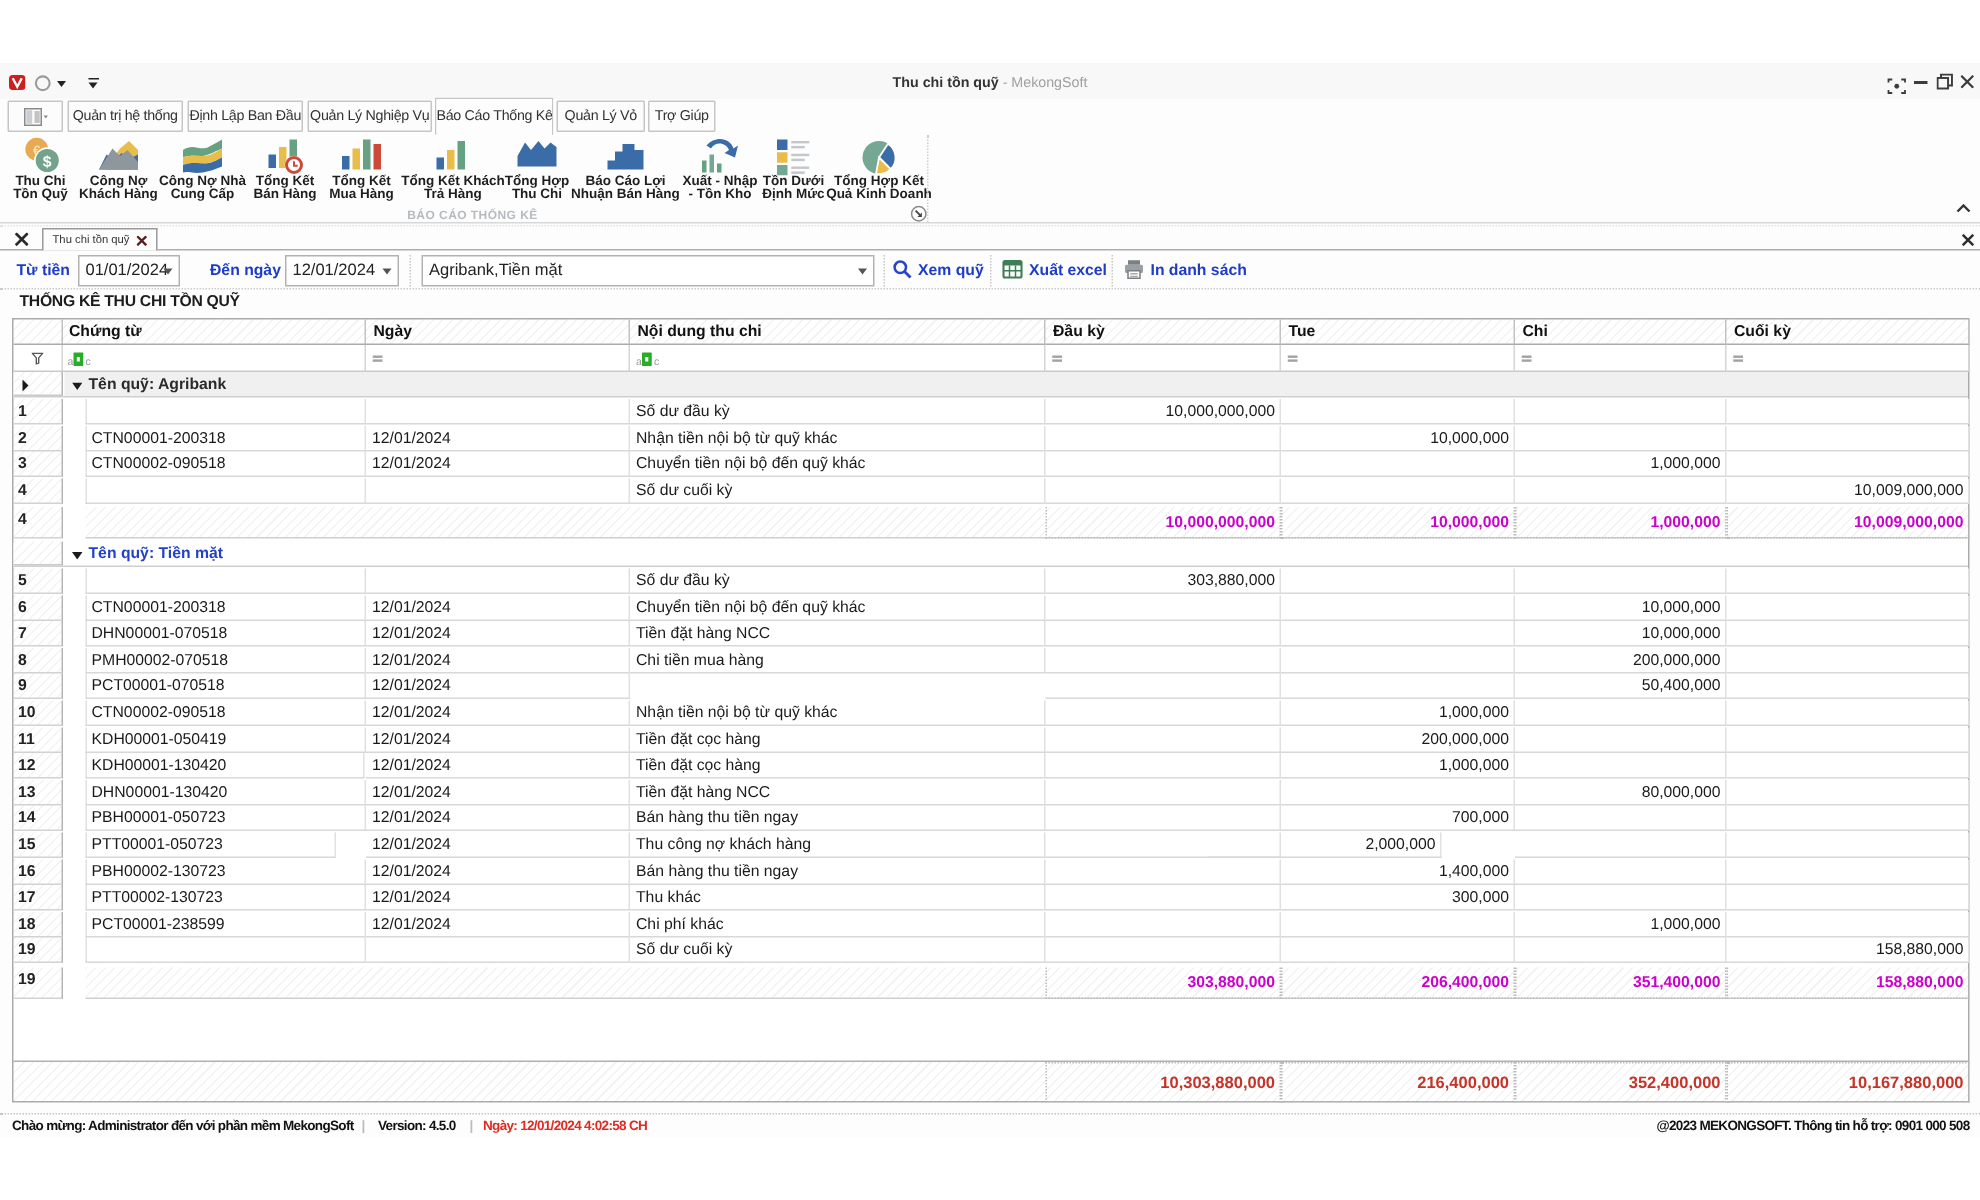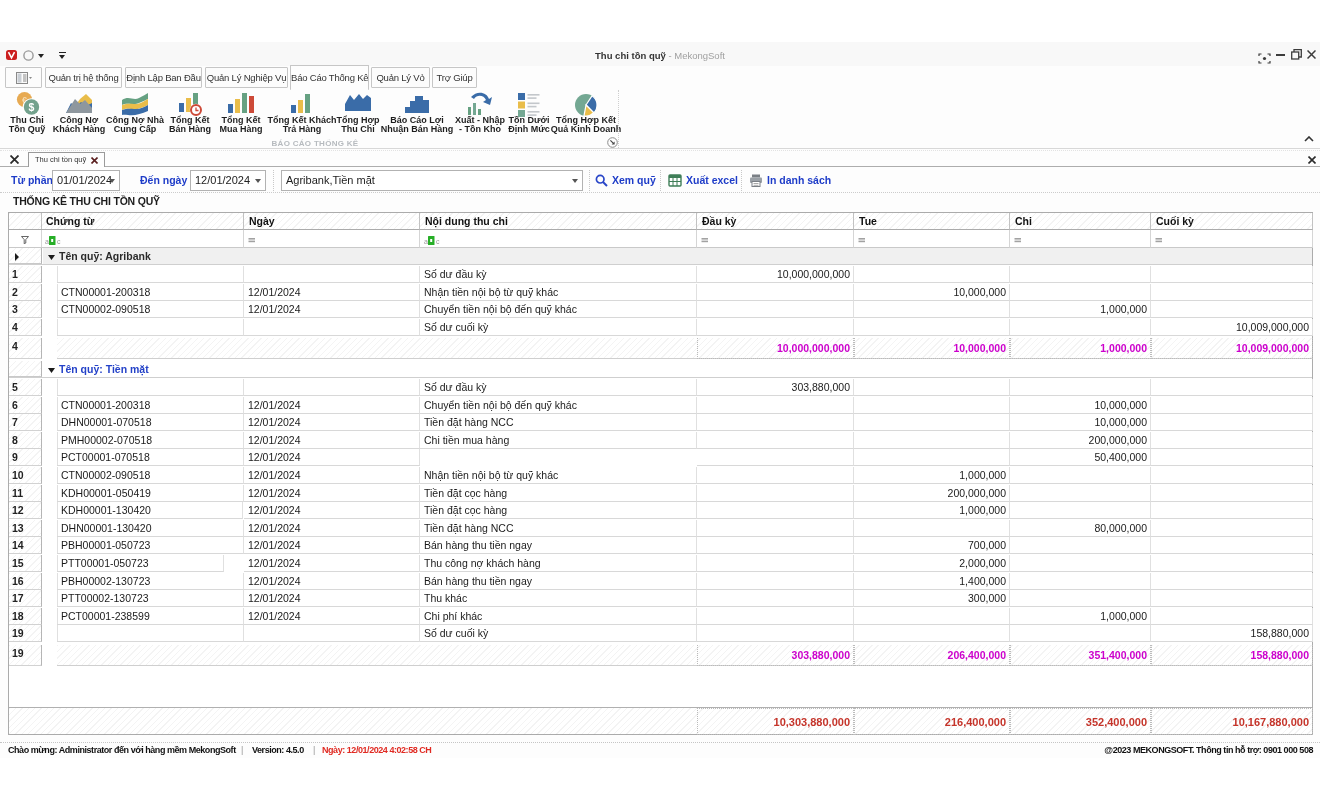--- a/index.html
+++ b/index.html
@@ -201,21 +201,21 @@
  <svg class="abs" style="left:1308px;top:114px" width="8" height="8">
       <path d="M0.5 0.5 L7.5 7.5 M7.5 0.5 L0.5 7.5" stroke="#2b2b2b" stroke-width="1.6"></path>
     </svg>
  <div class="abs" style="left:0;top:124px;width:100%;border-top:1px solid #adadad"></div>
  <div class="abs" style="left:28px;top:110px;width:77px;height:15px;background:#fdfdfd;border:1px solid #9a9a9a;border-bottom:0;z-index:2;font-size:7.5px;color:#333;line-height:14px;padding-left:6px;white-space:nowrap">Thu chi tồn quỹ
    <svg class="abs" style="left:62px;top:4px" width="7" height="7">
         <path d="M0.5 0.5 L6.5 6.5 M6.5 0.5 L0.5 6.5" stroke="#5a1f1f" stroke-width="1.6"></path>
       </svg>
  </div>
 
- <div class="abs blue" style="left:11px;top:132px">Từ phần</div>
+ <div class="abs blue" style="left:11px;top:132px">Từ tiền</div>
  <div class="inp" style="left:52px;width:68px">01/01/2024<span class="caret"></span></div>
  <div class="abs blue" style="left:140px;top:132px">Đến ngày</div>
  <div class="inp" style="left:190px;width:76px">12/01/2024<span class="caret"></span></div>
  <div class="vsep" style="left:273px"></div>
  <div class="inp" style="left:281px;width:302px">Agribank,Tiền mặt<span class="caret"></span></div>
  <div class="vsep" style="left:589px"></div>
  <div class="abs" style="left:595px;top:131px"><svg width="13" height="13" viewBox="0 0 13 13">
         <circle cx="5.2" cy="5.2" r="3.8" fill="none" stroke="#2946c8" stroke-width="1.7"></circle>
         <path d="M8 8 L12 12" stroke="#2946c8" stroke-width="1.9"></path>
       </svg></div>
@@ -483,21 +483,21 @@
         <div class="c r" style="left:1001px;width:141px"></div>
         <div class="c r" style="left:1142px;width:162px"></div>
       </div>
       <div class="row" style="top:342.00000000000006px;height:17px">
         <div class="ind" style="left:0;width:33px">15</div>
         <div class="cind" style="left:33px;width:16px"></div>
         <div class="c" style="left:48px;width:167px">PTT00001-050723</div>
         <div class="c" style="left:235px;width:176px">12/01/2024</div>
         <div class="c" style="left:411px;width:277px">Thu công nợ khách hàng</div>
         <div class="c r" style="left:688px;width:157px"></div>
-        <div class="c r" style="left:845px;width:156px">2,000,000</div>
+        <div class="c r" style="left:796px;width:156px">2,000,000</div>
         <div class="c r" style="left:1001px;width:141px"></div>
         <div class="c r" style="left:1142px;width:162px"></div>
       </div>
       <div class="row" style="top:359.6000000000001px;height:17px">
         <div class="ind" style="left:0;width:33px">16</div>
         <div class="cind" style="left:33px;width:16px"></div>
         <div class="c" style="left:48px;width:187px">PBH00002-130723</div>
         <div class="c" style="left:235px;width:176px">12/01/2024</div>
         <div class="c" style="left:411px;width:277px">Bán hàng thu tiền ngay</div>
         <div class="c r" style="left:688px;width:157px"></div>
@@ -547,19 +547,19 @@
         <div class="sc" style="left:1142px;width:162px;color:#cc00cc">158,880,000</div>
       </div>
       <div class="abs hat" style="left:0;right:0;top:494px;height:28px;border-top:1px solid #b0b0b0">
         <div class="sc fot" style="left:688px;width:157px">10,303,880,000</div>
         <div class="sc fot" style="left:845px;width:156px">216,400,000</div>
         <div class="sc fot" style="left:1001px;width:141px">352,400,000</div>
         <div class="sc fot" style="left:1142px;width:162px">10,167,880,000</div>
       </div>
     </div>
  <div id="status">
-  <div class="abs" style="left:8px;top:2px">Chào mừng: Administrator đến với hàng mềm MekongSoft</div>
+  <div class="abs" style="left:8px;top:2px">Chào mừng: Administrator đến với phần mềm MekongSoft</div>
   <div class="abs" style="left:241px;top:2px;color:#bbb">|</div>
   <div class="abs" style="left:252px;top:2px">Version: 4.5.0</div>
   <div class="abs" style="left:313px;top:2px;color:#bbb">|</div>
   <div class="abs" style="left:322px;top:2px;color:#e02a22">Ngày: 12/01/2024 4:02:58 CH</div>
   <div class="abs" style="right:7px;top:2px">@2023 MEKONGSOFT. Thông tin hỗ trợ: 0901 000 508</div>
  </div>
 </div>
 </body></html>

